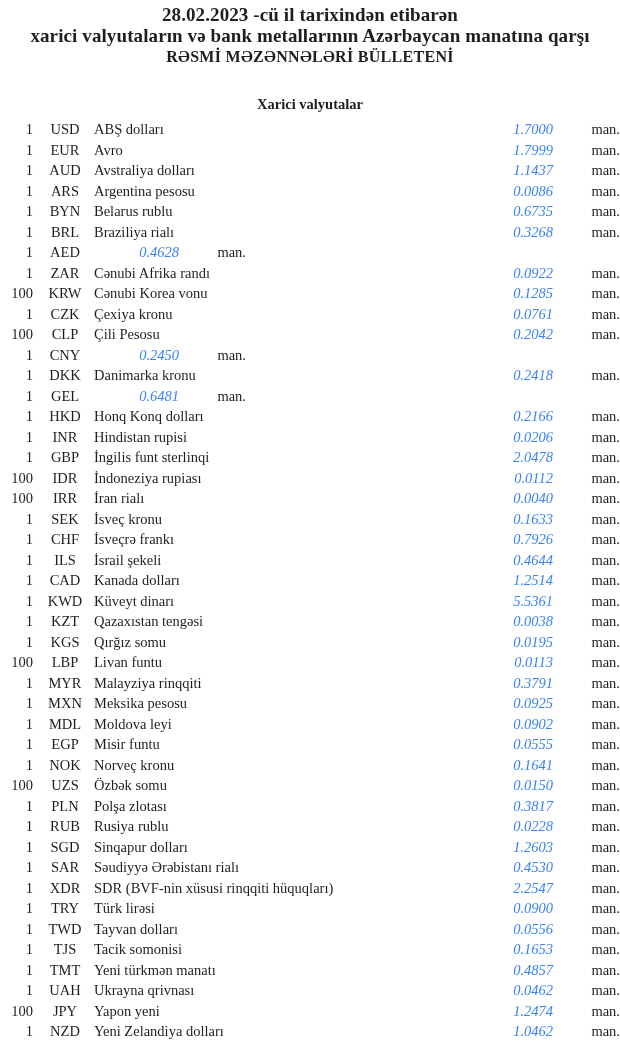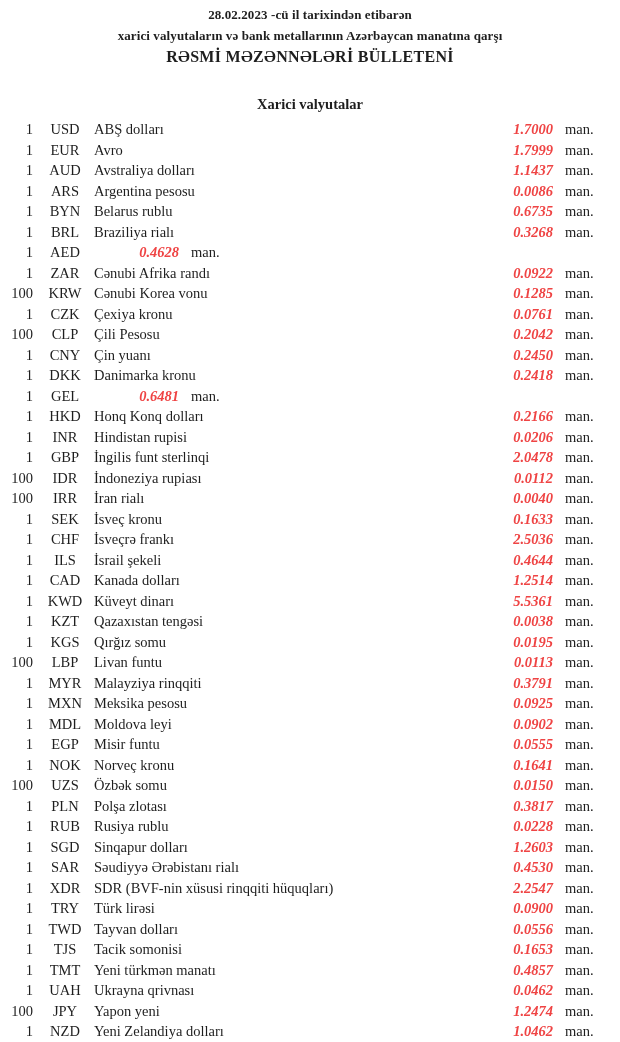--- a/index.html
+++ b/index.html
@@ -15,21 +15,21 @@
     font-family: "Liberation Serif", "DejaVu Serif", serif;
     color: #1e1e1e;
     overflow: hidden;
   }
   .header {
     padding-top: 4px;
     text-align: center;
     font-weight: bold;
   }
   .header .hline {
-    font-size: 13px;
+    font-size: 19px;
     line-height: 21px;
     letter-spacing: 0.1px;
   }
   .header .hline3 {
     font-size: 16px;
     letter-spacing: 0.3px;
   }
   .section-title {
     margin-top: 27px;
     text-align: center;
@@ -60,30 +60,30 @@
   }
   .row .name {
     flex: 1 1 auto;
     padding-left: 5px;
     overflow: hidden;
   }
   .row .rate {
     flex: 0 0 auto;
     width: 90px;
     text-align: right;
-    font-weight: bold;
+    font-weight: normal;
     font-style: italic;
-    color: #ef4444;
+    color: #3b82f6;
   }
   .row .unit {
     flex: 0 0 auto;
     width: 67px;
     box-sizing: border-box;
     padding-left: 12px;
-    text-align: left;
+    text-align: right;
   }
 </style>
 </head>
 <body>
 
 <div class="page">
   <div class="header">
     <div class="hline">28.02.2023 -cü il tarixindən etibarən</div>
     <div class="hline">xarici valyutaların və bank metallarının Azərbaycan manatına qarşı</div>
     <div class="hline hline3">RƏSMİ MƏZƏNNƏLƏRİ BÜLLETENİ</div>
@@ -164,21 +164,20 @@
       <div class="row">
         <span class="qty">100</span>
         <span class="code">CLP</span>
         <span class="name">Çili Pesosu</span>
         <span class="rate">0.2042</span>
         <span class="unit">man.</span>
       </div>
       <div class="row">
         <span class="qty">1</span>
         <span class="code">CNY</span>
-        <span class="name">Çin yuanı</span>
         <span class="rate">0.2450</span>
         <span class="unit">man.</span>
       </div>
       <div class="row">
         <span class="qty">1</span>
         <span class="code">DKK</span>
         <span class="name">Danimarka kronu</span>
         <span class="rate">0.2418</span>
         <span class="unit">man.</span>
       </div>
@@ -227,21 +226,21 @@
         <span class="qty">1</span>
         <span class="code">SEK</span>
         <span class="name">İsveç kronu</span>
         <span class="rate">0.1633</span>
         <span class="unit">man.</span>
       </div>
       <div class="row">
         <span class="qty">1</span>
         <span class="code">CHF</span>
         <span class="name">İsveçrə frankı</span>
-        <span class="rate">2.5036</span>
+        <span class="rate">0.7926</span>
         <span class="unit">man.</span>
       </div>
       <div class="row">
         <span class="qty">1</span>
         <span class="code">ILS</span>
         <span class="name">İsrail şekeli</span>
         <span class="rate">0.4644</span>
         <span class="unit">man.</span>
       </div>
       <div class="row">

